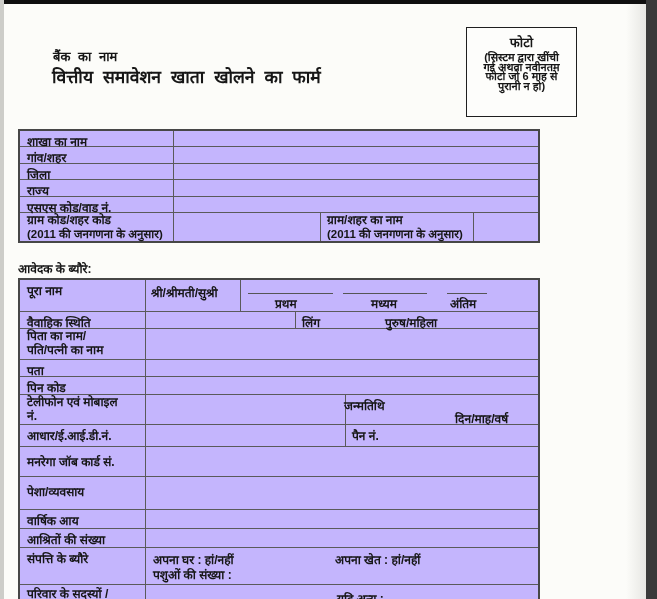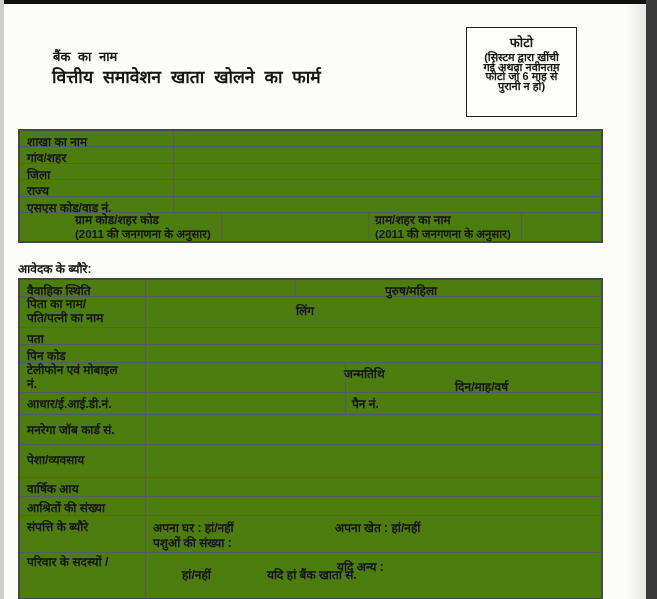--- a/index.html
+++ b/index.html
@@ -19,21 +19,21 @@
   .bank-label { position:absolute; left:53px; top:47px; font-size:13px; font-weight:700; word-spacing:4px; white-space:nowrap; }
   .form-title { position:absolute; left:52px; top:64px; font-size:17.5px; font-weight:700; word-spacing:5px; white-space:nowrap; }
   .no-date    { position:absolute; left:20px; top:99px; font-size:13px; font-weight:700; white-space:nowrap; }
   .uline      { display:inline-block; border-bottom:1.2px solid #6a6a6a; height:13px; vertical-align:bottom; }
   
   .photo-box  { position:absolute; left:466px; top:27px; width:111px; height:90px;
                 border:1.5px solid #1f1f1f; background:#fdfdfb; text-align:center; }
   .photo-title{ font-size:13px; font-weight:700; margin-top:5px; }
   .photo-note { font-size:11px; line-height:9.5px; font-weight:700; margin-top:2px; }
   
-  .tbl  { position:absolute; left:18px; width:585px; border:2px solid #474747; background:#4d7c0f; }
+  .tbl  { position:absolute; left:18px; width:522px; border:2px solid #474747; background:#c4b5fd; }
   .trow { position:relative; width:100%; border-bottom:1px solid #5a5a5a; }
   .trow:last-child { border-bottom:none; }
   .lbl  { position:absolute; left:7px; top:2px; font-size:12px; font-weight:700; white-space:nowrap; }
   .lbl2 { line-height:13.5px; top:1px; }
   .vl   { position:absolute; top:0; bottom:0; width:1px; background:#5a5a5a; }
   .abs  { position:absolute; font-size:12px; font-weight:700; white-space:nowrap; }
   .section-heading { position:absolute; left:18px; top:260px; font-size:12px; font-weight:700; }
   .name-uline { position:absolute; border-bottom:1.5px solid #555; height:1px; top:13px; }
   .small-cap  { font-size:11.5px; }
 </style>
@@ -74,45 +74,57 @@
       <div class="vl" style="left:153px;"></div>
     </div>
     <div class="trow" style="height:17px;">
       <span class="lbl">राज्य</span>
       <div class="vl" style="left:153px;"></div>
     </div>
     <div class="trow" style="height:16px;">
       <span class="lbl">एसएस कोड/वाड नं.</span>
       <div class="vl" style="left:153px;"></div>
     </div>
-    <div class="trow" style="height:28px;margin-left:48px;">
+    <div class="trow" style="height:28px;">
       <span class="lbl lbl2">
         <span>ग्राम कोड/शहर कोड</span><br>
         <span class="small-cap">(2011 की जनगणना के अनुसार)</span>
       </span>
       <div class="vl" style="left:153px;"></div>
       <div class="vl" style="left:300px;"></div>
       <span class="abs lbl2" style="left:307px; top:1px; line-height:13.5px;">
         <span>ग्राम/शहर का नाम</span><br>
         <span class="small-cap">(2011 की जनगणना के अनुसार)</span>
       </span>
       <div class="vl" style="left:453px;"></div>
     </div>
   </div>
 
   <div class="section-heading">आवेदक के ब्यौरे:</div>
 
   <div class="tbl" style="top:278px;">
 
+    <div class="trow" style="height:32px;">
+      <span class="lbl">पूरा नाम</span>
+      <div class="vl" style="left:125px;"></div>
+      <span class="abs" style="left:131px; top:4px;">श्री/श्रीमती/सुश्री</span>
+      <div class="vl" style="left:220px;"></div>
+      <div class="name-uline" style="left:228px; width:85px;"></div>
+      <div class="name-uline" style="left:323px; width:84px;"></div>
+      <div class="name-uline" style="left:427px; width:40px;"></div>
+      <span class="abs" style="left:255px; top:15px;">प्रथम</span>
+      <span class="abs" style="left:351px; top:15px;">मध्यम</span>
+      <span class="abs" style="left:430px; top:15px;">अंतिम</span>
+    </div>
 
     <div class="trow" style="height:17px;">
       <span class="lbl">वैवाहिक स्थिति</span>
       <div class="vl" style="left:125px;"></div>
       <div class="vl" style="left:275px;"></div>
-      <span class="abs" style="left:276px; top:2px;margin-top:20px;">लिंग</span>
+      <span class="abs" style="left:282px; top:2px;">लिंग</span>
       <span class="abs" style="left:365px; top:2px;">पुरुष/महिला</span>
     </div>
 
     <div class="trow" style="height:31px;">
       <span class="lbl lbl2">
         <span>पिता का नाम/</span><br>
         <span>पति/पत्नी का नाम</span>
       </span>
       <div class="vl" style="left:125px;"></div>
     </div>

